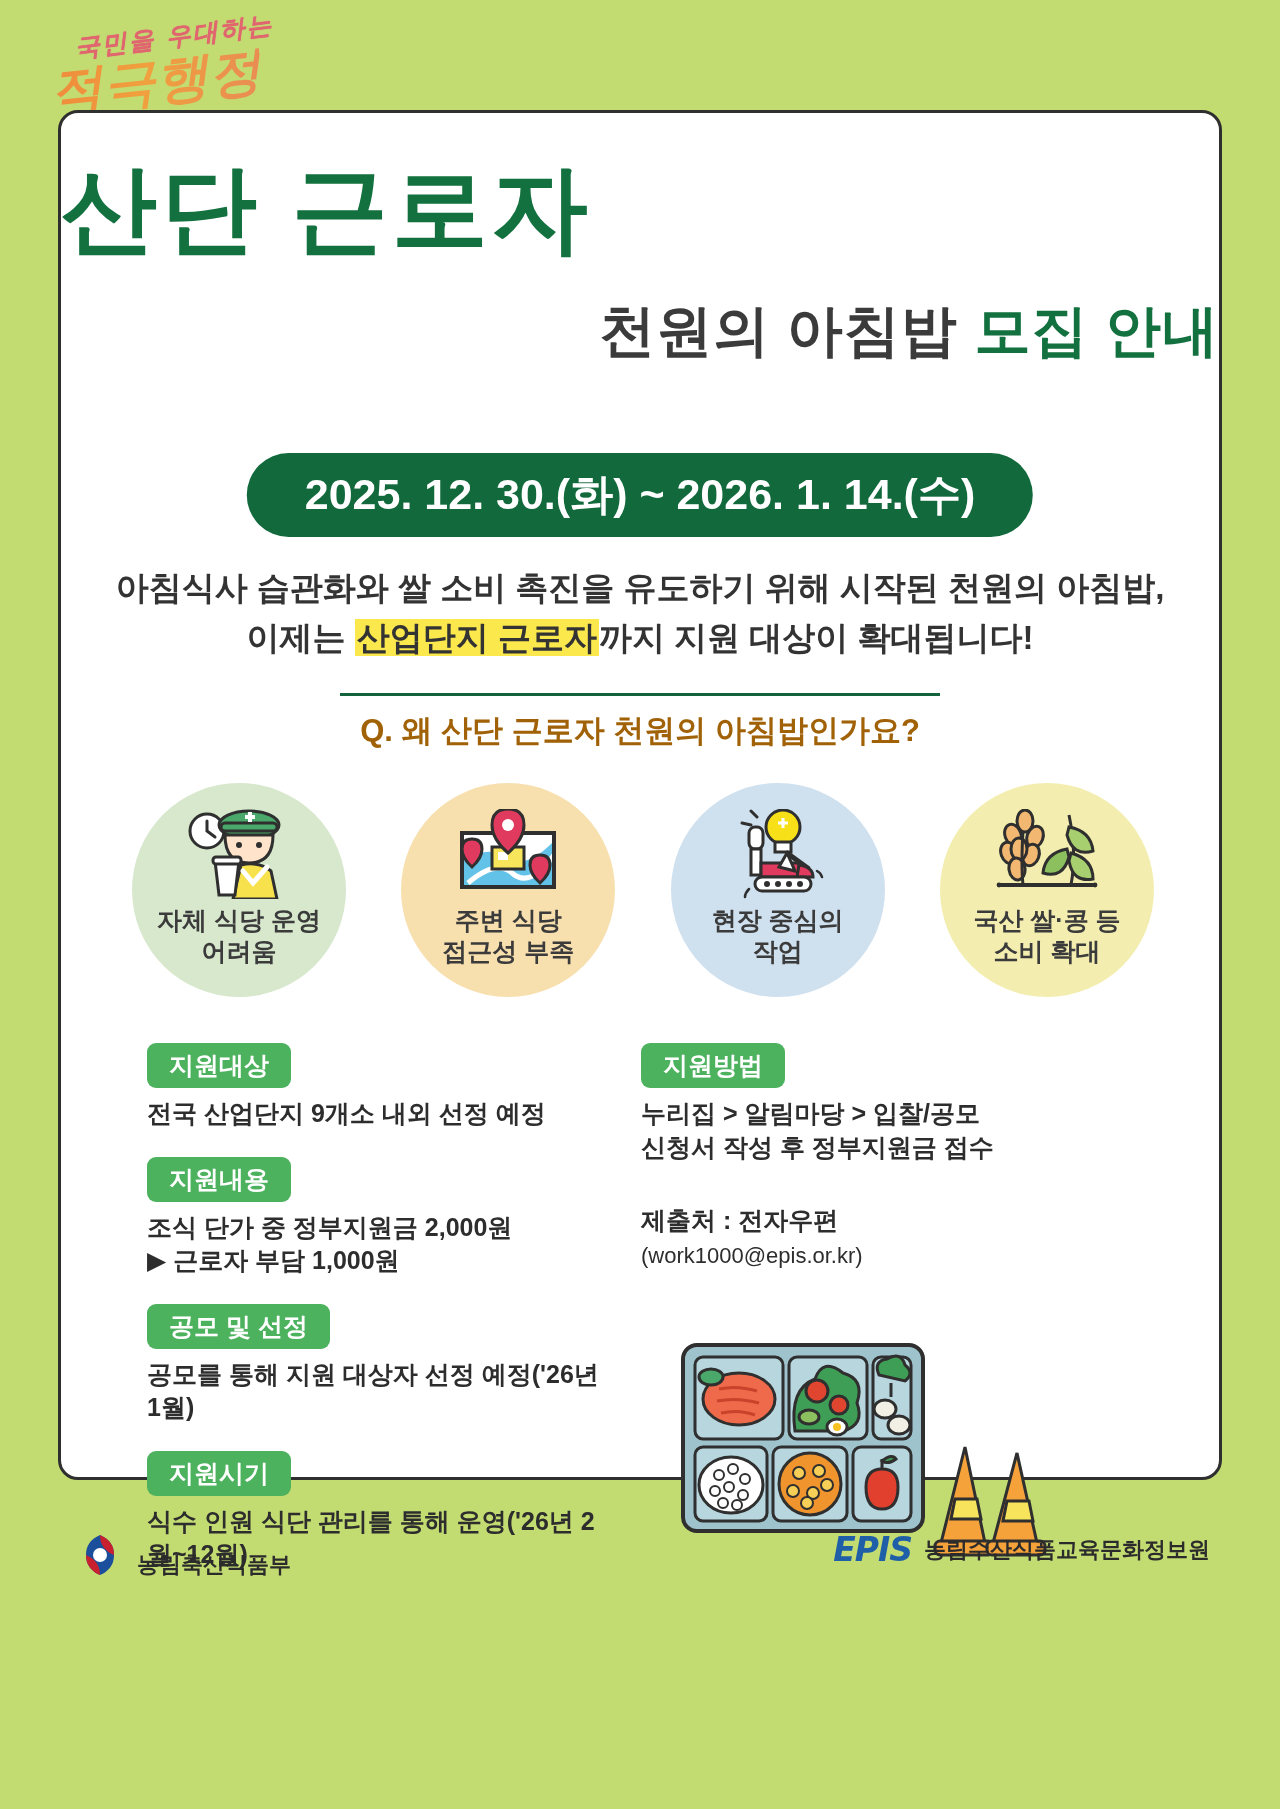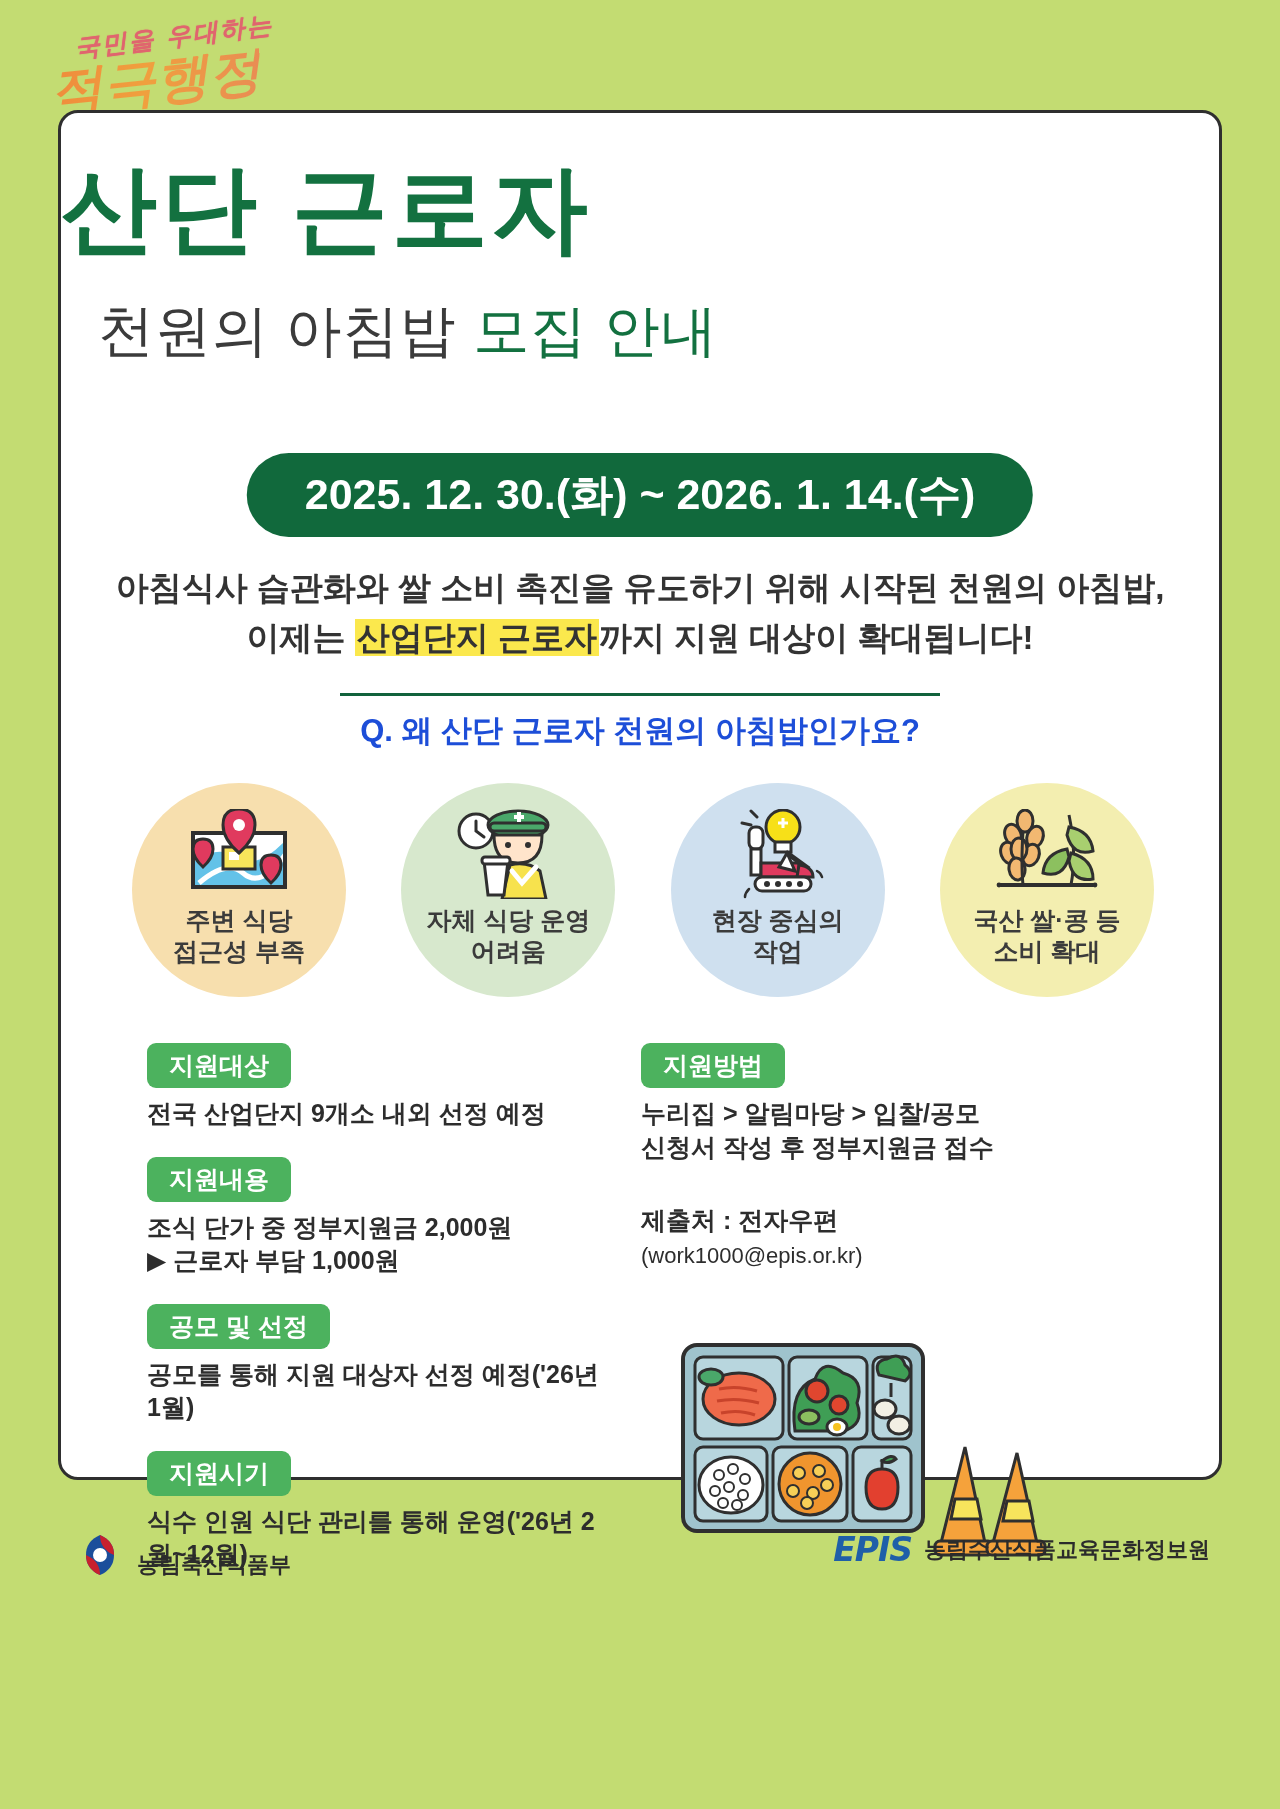--- a/index.html
+++ b/index.html
@@ -34,22 +34,22 @@
     background:#ffffff;border:3px solid #2f2f2f;border-radius:20px;
     box-sizing:border-box;
   }
   
   .title{
     position:absolute;left:0;right:0;top:48px;text-align:left;
     font-size:96px;line-height:1;font-weight:bold;color:#137140;
     letter-spacing:4px;
   }
   .subtitle{
-    position:absolute;left:0;right:0;top:190px;text-align:left;
-    font-size:56px;line-height:1;font-weight:normal;letter-spacing:1px;margin-left:37px;
+    position:absolute;left:0;right:0;top:190px;text-align:right;
+    font-size:56px;line-height:1;font-weight:bold;letter-spacing:1px;margin-left:37px;
   }
   .subtitle .dark{color:#3b3b3b;}
   .subtitle .grn{color:#137140;}
   
   .mascot{position:absolute;}
   
   .datepill{
     position:absolute;left:50%;transform:translateX(-50%);top:340px;
     background:#11693c;color:#fff;border-radius:44px;
     padding:13px 58px;font-size:43px;font-weight:bold;white-space:nowrap;
@@ -58,21 +58,21 @@
   
   .lead{
     position:absolute;left:0;right:0;top:450px;text-align:center;
     font-size:33px;line-height:1.5;font-weight:bold;color:#333;
   }
   .hl{background:#fbe84d;padding:0 2px;}
   
   .qwrap{position:absolute;left:50%;transform:translateX(-50%);top:580px;
          width:600px;text-align:center;}
   .qline{height:3px;background:#12623c;width:100%;}
-  .qtext{font-size:31px;font-weight:bold;color:#1d4ed8;padding:14px 0 0;}
+  .qtext{font-size:31px;font-weight:bold;color:#a16207;padding:14px 0 0;}
   
   .circles{position:absolute;left:62px;top:670px;width:1040px;
            display:flex;justify-content:space-between;}
   .circ{width:232px;text-align:center;position:relative;}
   .circbg{width:214px;height:214px;border-radius:50%;margin:0 auto;
           display:flex;align-items:flex-start;justify-content:center;
           position:relative;}
   .circ .ico{margin-top:26px;}
   .circlabel{position:absolute;left:0;right:0;top:122px;
              font-size:25px;font-weight:bold;color:#3b3b3b;line-height:1.22;}
@@ -168,42 +168,20 @@
       <span>이제는 </span><span class="hl">산업단지 근로자</span><span>까지 지원 대상이 확대됩니다!</span>
     </div>
   </div>
 
   <div class="qwrap">
     <div class="qline"></div>
     <div class="qtext">Q. 왜 산단 근로자 천원의 아침밥인가요?</div>
   </div>
 
   <div class="circles">
-
-    <div class="circ">
-      <div class="circbg" style="background:#f7dfae;">
-        <svg class="ico" width="108" height="86" viewBox="0 0 108 86">
-          <rect x="8" y="24" width="92" height="54" fill="#fff" stroke="#2f2f2f" stroke-width="4"></rect>
-          <path d="M10 52 q24 -16 40 -4 q20 14 48 -14 l0 42 l-88 0z" fill="#63c2e8"></path>
-          <path d="M10 32 l0 44 l88 0 l0 -44z" fill="none" stroke="#2f2f2f" stroke-width="0"></path>
-          <path d="M14 74 q28 -24 44 -10 q18 16 42 -18" stroke="#fff" stroke-width="5" fill="none"></path>
-          <rect x="8" y="24" width="92" height="54" fill="none" stroke="#2f2f2f" stroke-width="4"></rect>
-          <rect x="38" y="38" width="32" height="22" fill="#f7e55b" stroke="#2f2f2f" stroke-width="3"></rect>
-          <rect x="44" y="43" width="10" height="8" fill="#fff"></rect>
-          <path d="M54 0 q-16 0 -16 16 q0 14 16 28 q16 -14 16 -28 q0 -16 -16 -16z" fill="#e03a5e" stroke="#2f2f2f" stroke-width="3"></path>
-          <circle cx="54" cy="16" r="6" fill="#fff"></circle>
-          <path d="M18 30 q-10 0 -10 10 q0 9 10 18 q10 -9 10 -18 q0 -10 -10 -10z" fill="#e03a5e" stroke="#2f2f2f" stroke-width="3"></path>
-          <path d="M86 46 q-10 0 -10 10 q0 9 10 18 q10 -9 10 -18 q0 -10 -10 -10z" fill="#e03a5e" stroke="#2f2f2f" stroke-width="3"></path>
-        </svg>
-      </div>
-      <div class="circlabel">
-        <div>주변 식당</div>
-        <div>접근성 부족</div>
-      </div>
-    </div>
 
     <div class="circ">
       <div class="circbg" style="background:#d7e8cd;">
         <svg class="ico" width="108" height="90" viewBox="0 0 108 90">
           <circle cx="22" cy="22" r="17" fill="#fff" stroke="#2f2f2f" stroke-width="3"></circle>
           <path d="M22 12 l0 10 l8 6" stroke="#2f2f2f" stroke-width="3" fill="none" stroke-linecap="round"></path>
           <ellipse cx="64" cy="16" rx="30" ry="14" fill="#4aa86a" stroke="#2f2f2f" stroke-width="3"></ellipse>
           <rect x="36" y="14" width="56" height="8" rx="4" fill="#4aa86a" stroke="#2f2f2f" stroke-width="3"></rect>
           <rect x="60" y="6" width="10" height="4" fill="#fff"></rect>
           <rect x="63" y="3" width="4" height="10" fill="#fff"></rect>
@@ -212,20 +190,42 @@
           <circle cx="74" cy="36" r="3" fill="#2f2f2f"></circle>
           <path d="M56 56 q18 -4 30 6 l6 28 l-44 0z" fill="#f7e24d" stroke="#2f2f2f" stroke-width="3"></path>
           <path d="M58 62 l10 12 l14 -16" stroke="#fff" stroke-width="5" fill="none" stroke-linecap="round"></path>
           <path d="M30 52 l24 0 l-4 34 l-16 0z" fill="#fff" stroke="#2f2f2f" stroke-width="3"></path>
           <rect x="28" y="48" width="28" height="7" rx="3" fill="#fff" stroke="#2f2f2f" stroke-width="3"></rect>
         </svg>
       </div>
       <div class="circlabel">
         <div>자체 식당 운영</div>
         <div>어려움</div>
+      </div>
+    </div>
+
+    <div class="circ">
+      <div class="circbg" style="background:#f7dfae;">
+        <svg class="ico" width="108" height="86" viewBox="0 0 108 86">
+          <rect x="8" y="24" width="92" height="54" fill="#fff" stroke="#2f2f2f" stroke-width="4"></rect>
+          <path d="M10 52 q24 -16 40 -4 q20 14 48 -14 l0 42 l-88 0z" fill="#63c2e8"></path>
+          <path d="M10 32 l0 44 l88 0 l0 -44z" fill="none" stroke="#2f2f2f" stroke-width="0"></path>
+          <path d="M14 74 q28 -24 44 -10 q18 16 42 -18" stroke="#fff" stroke-width="5" fill="none"></path>
+          <rect x="8" y="24" width="92" height="54" fill="none" stroke="#2f2f2f" stroke-width="4"></rect>
+          <rect x="38" y="38" width="32" height="22" fill="#f7e55b" stroke="#2f2f2f" stroke-width="3"></rect>
+          <rect x="44" y="43" width="10" height="8" fill="#fff"></rect>
+          <path d="M54 0 q-16 0 -16 16 q0 14 16 28 q16 -14 16 -28 q0 -16 -16 -16z" fill="#e03a5e" stroke="#2f2f2f" stroke-width="3"></path>
+          <circle cx="54" cy="16" r="6" fill="#fff"></circle>
+          <path d="M18 30 q-10 0 -10 10 q0 9 10 18 q10 -9 10 -18 q0 -10 -10 -10z" fill="#e03a5e" stroke="#2f2f2f" stroke-width="3"></path>
+          <path d="M86 46 q-10 0 -10 10 q0 9 10 18 q10 -9 10 -18 q0 -10 -10 -10z" fill="#e03a5e" stroke="#2f2f2f" stroke-width="3"></path>
+        </svg>
+      </div>
+      <div class="circlabel">
+        <div>주변 식당</div>
+        <div>접근성 부족</div>
       </div>
     </div>
 
     <div class="circ">
       <div class="circbg" style="background:#cfe0ef;">
         <svg class="ico" width="106" height="92" viewBox="0 0 106 92">
           <circle cx="58" cy="18" r="17" fill="#f7e018" stroke="#2f2f2f" stroke-width="3"></circle>
           <rect x="50" y="33" width="16" height="10" fill="#fff" stroke="#2f2f2f" stroke-width="3"></rect>
           <path d="M53 14 l10 0 M58 9 l0 10" stroke="#fff" stroke-width="3"></path>
           <path d="M32 8 l-6 -6 M26 16 l-9 -2 M34 22 l-8 6" stroke="#2f2f2f" stroke-width="3" stroke-linecap="round"></path>

